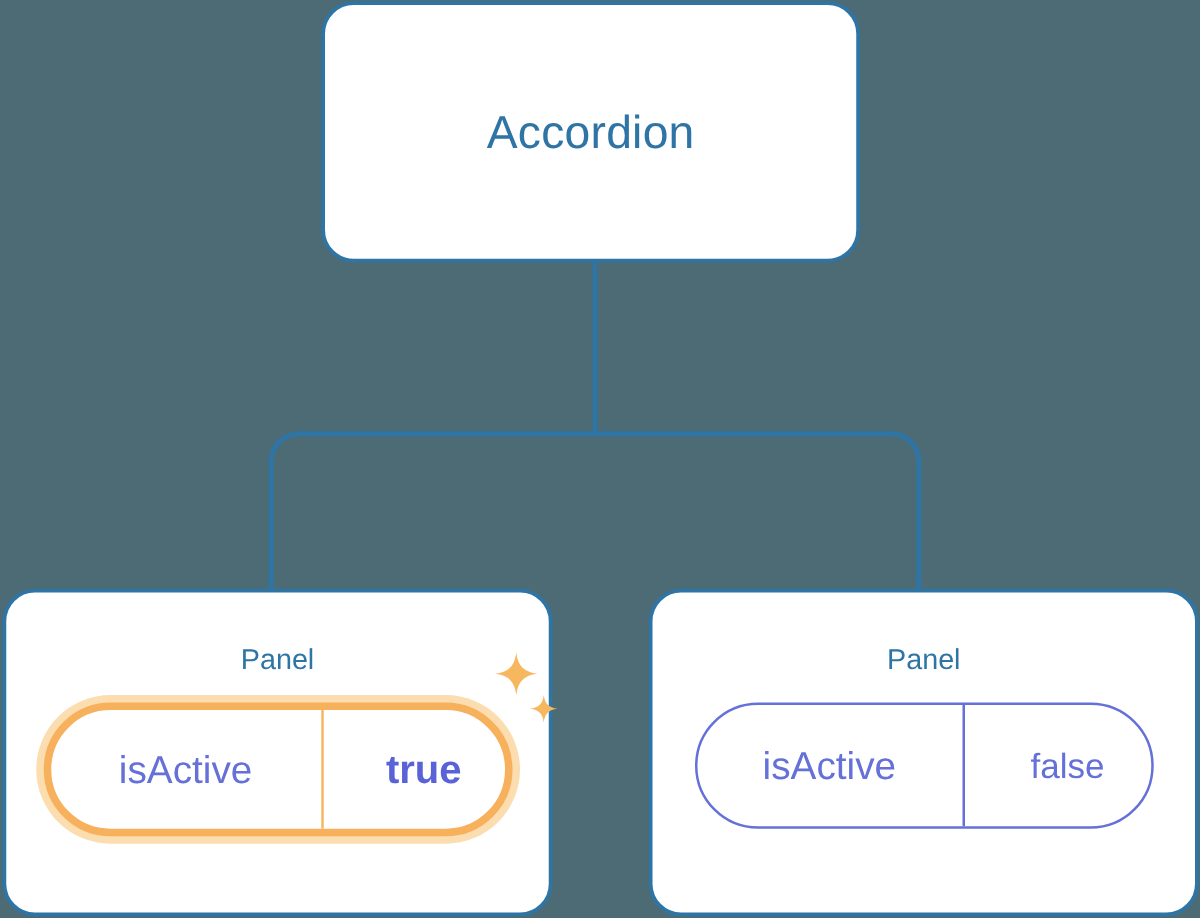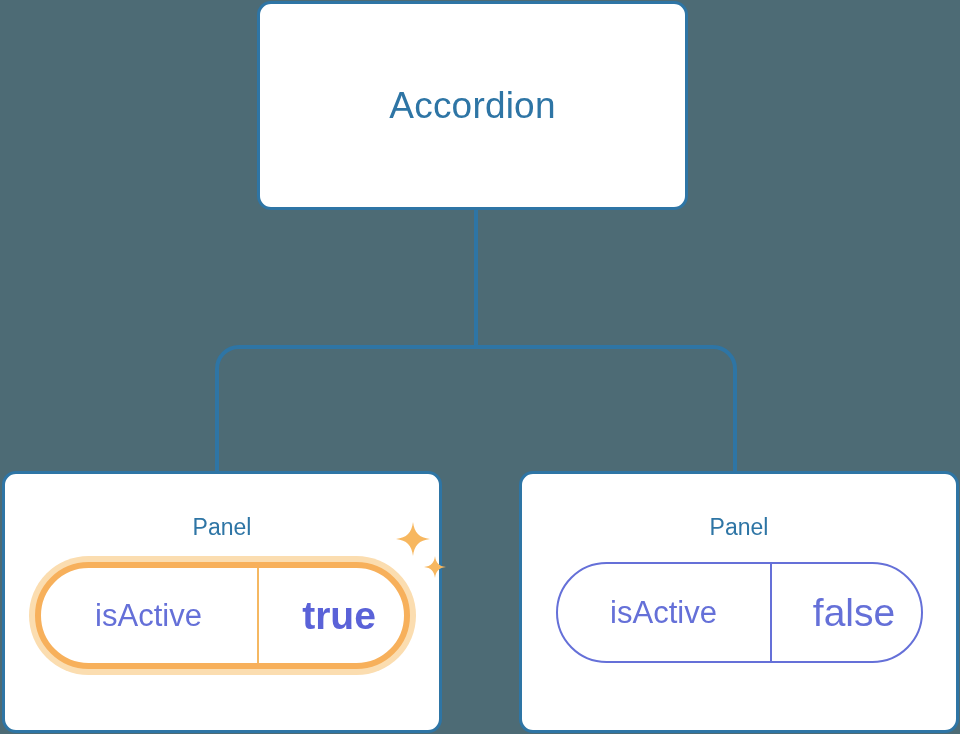--- a/index.html
+++ b/index.html
@@ -30,21 +30,21 @@
     width: 960px;
     height: 734px;
     pointer-events: none;
   }
 
   
   .node {
     position: absolute;
     background: #ffffff;
     border: 3px solid #2e75a5;
-    border-radius: 14px;
+    border-radius: 26px;
     box-sizing: border-box;
   }
 
   .node-root {
     left: 257px;
     top: 1px;
     width: 431px;
     height: 209px;
     display: flex;
     align-items: center;
@@ -109,21 +109,21 @@
   .pill-plain .pill-key {
     flex: 0 0 214px;
     border-right: 2px solid #6570d8;
     color: #6570d8;
     font-size: 31px;
     font-weight: 400;
   }
   .pill-plain .pill-val {
     flex: 1 1 auto;
     color: #6570d8;
-    font-size: 39px;
+    font-size: 28px;
     font-weight: 400;
   }
 
   
   .pill-wrap-highlight {
     position: relative;
     width: 375px;
     height: 107px;
   }
   .pill-highlight {
@@ -136,21 +136,21 @@
   .pill-highlight .pill-key {
     flex: 0 0 218px;
     border-right: 2px solid #f5b862;
     color: #6570d8;
     font-size: 31px;
     font-weight: 400;
   }
   .pill-highlight .pill-val {
     flex: 1 1 auto;
     color: #5a62d8;
-    font-size: 39px;
+    font-size: 32px;
     font-weight: 700;
     text-align: right;
   }
 
   
   .sparkles {
     position: absolute;
     right: -42px;
     top: -40px;
     width: 60px;

